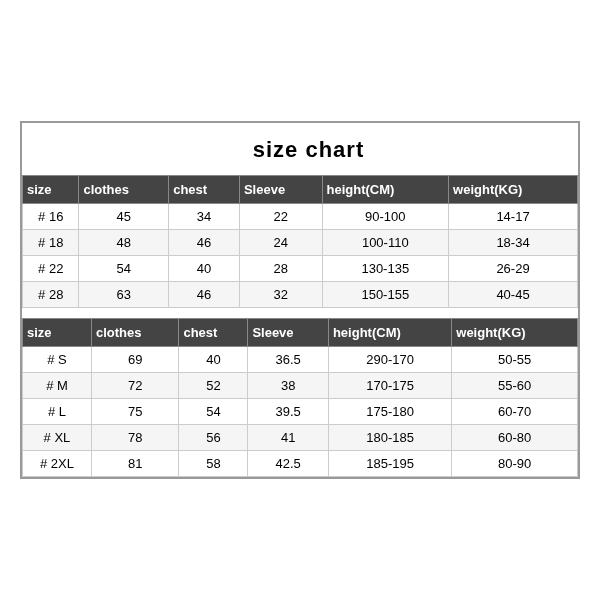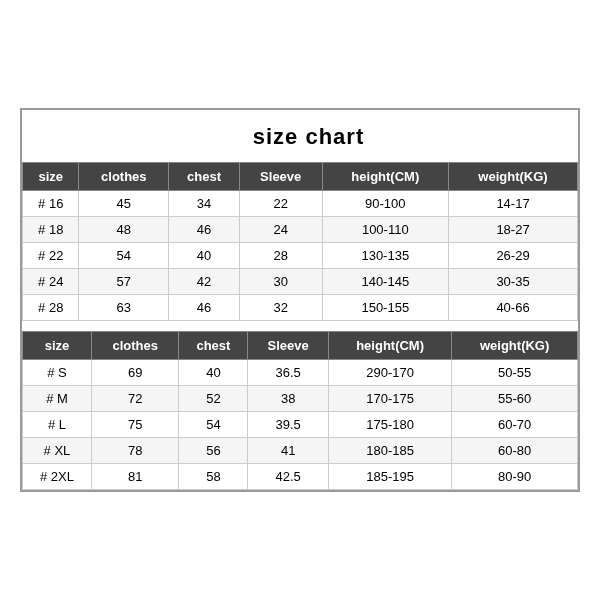--- a/index.html
+++ b/index.html
@@ -28,21 +28,21 @@
     table {
       width: 100%;
       border-collapse: collapse;
     }
     table thead tr th {
       background: #444;
       color: #fff;
       font-size: 13px;
       font-weight: bold;
       padding: 6px 4px;
-      text-align: center;
+      text-align: left;
       border: 1px solid #888;
     }
     table tbody tr td {
       font-size: 13px;
       text-align: center;
       padding: 5px 4px;
       border: 1px solid #ccc;
       background: #fff;
     }
     table tbody tr:nth-child(even) td {
@@ -78,45 +78,37 @@
           <td>22</td>
           <td>90-100</td>
           <td>14-17</td>
         </tr>
         <tr>
           <td># 18</td>
           <td>48</td>
           <td>46</td>
           <td>24</td>
           <td>100-110</td>
-          <td>18-27</td>
+          <td>18-34</td>
         </tr>
         <tr>
           <td># 22</td>
           <td>54</td>
           <td>40</td>
           <td>28</td>
           <td>130-135</td>
           <td>26-29</td>
         </tr>
         <tr>
-          <td># 24</td>
-          <td>57</td>
-          <td>42</td>
-          <td>30</td>
-          <td>140-145</td>
-          <td>30-35</td>
-        </tr>
-        <tr>
           <td># 28</td>
           <td>63</td>
           <td>46</td>
           <td>32</td>
           <td>150-155</td>
-          <td>40-66</td>
+          <td>40-45</td>
         </tr>
       </tbody>
   </table>
 
   <div class="section-gap"></div>
 
   <table>
     <thead>
       <tr>
       <th>size</th>

